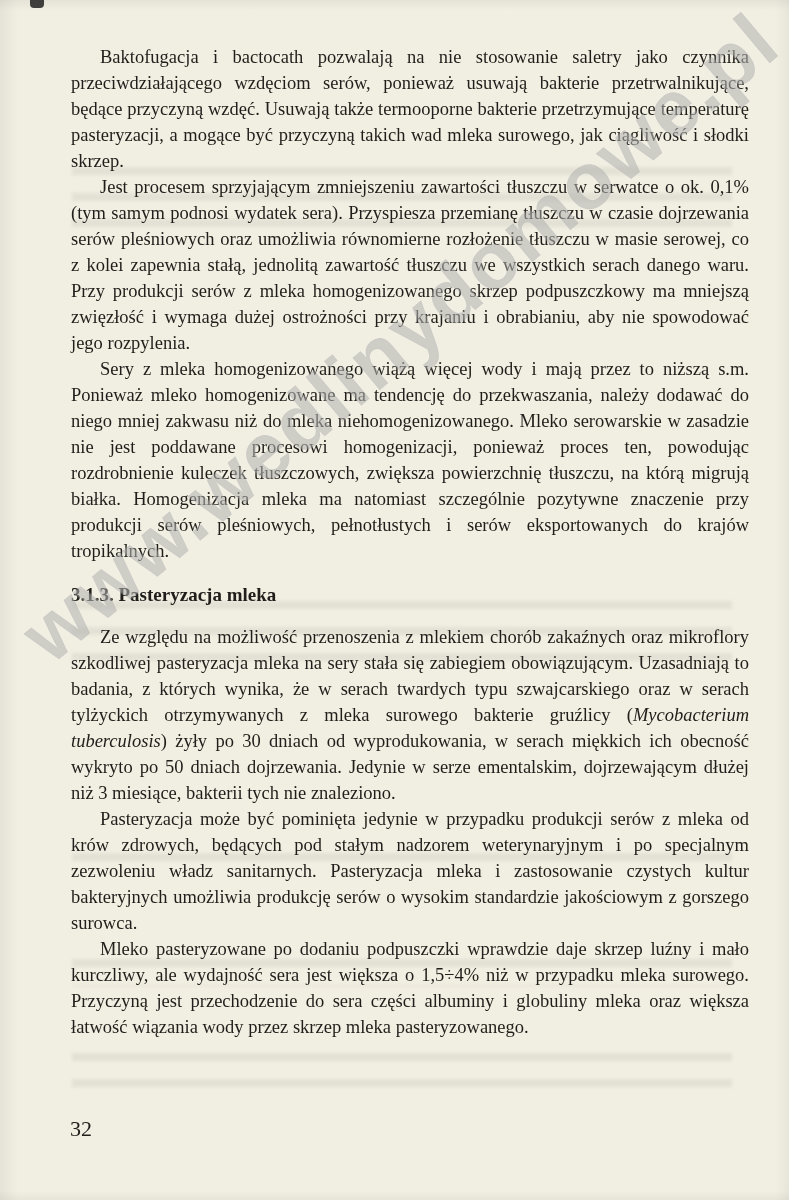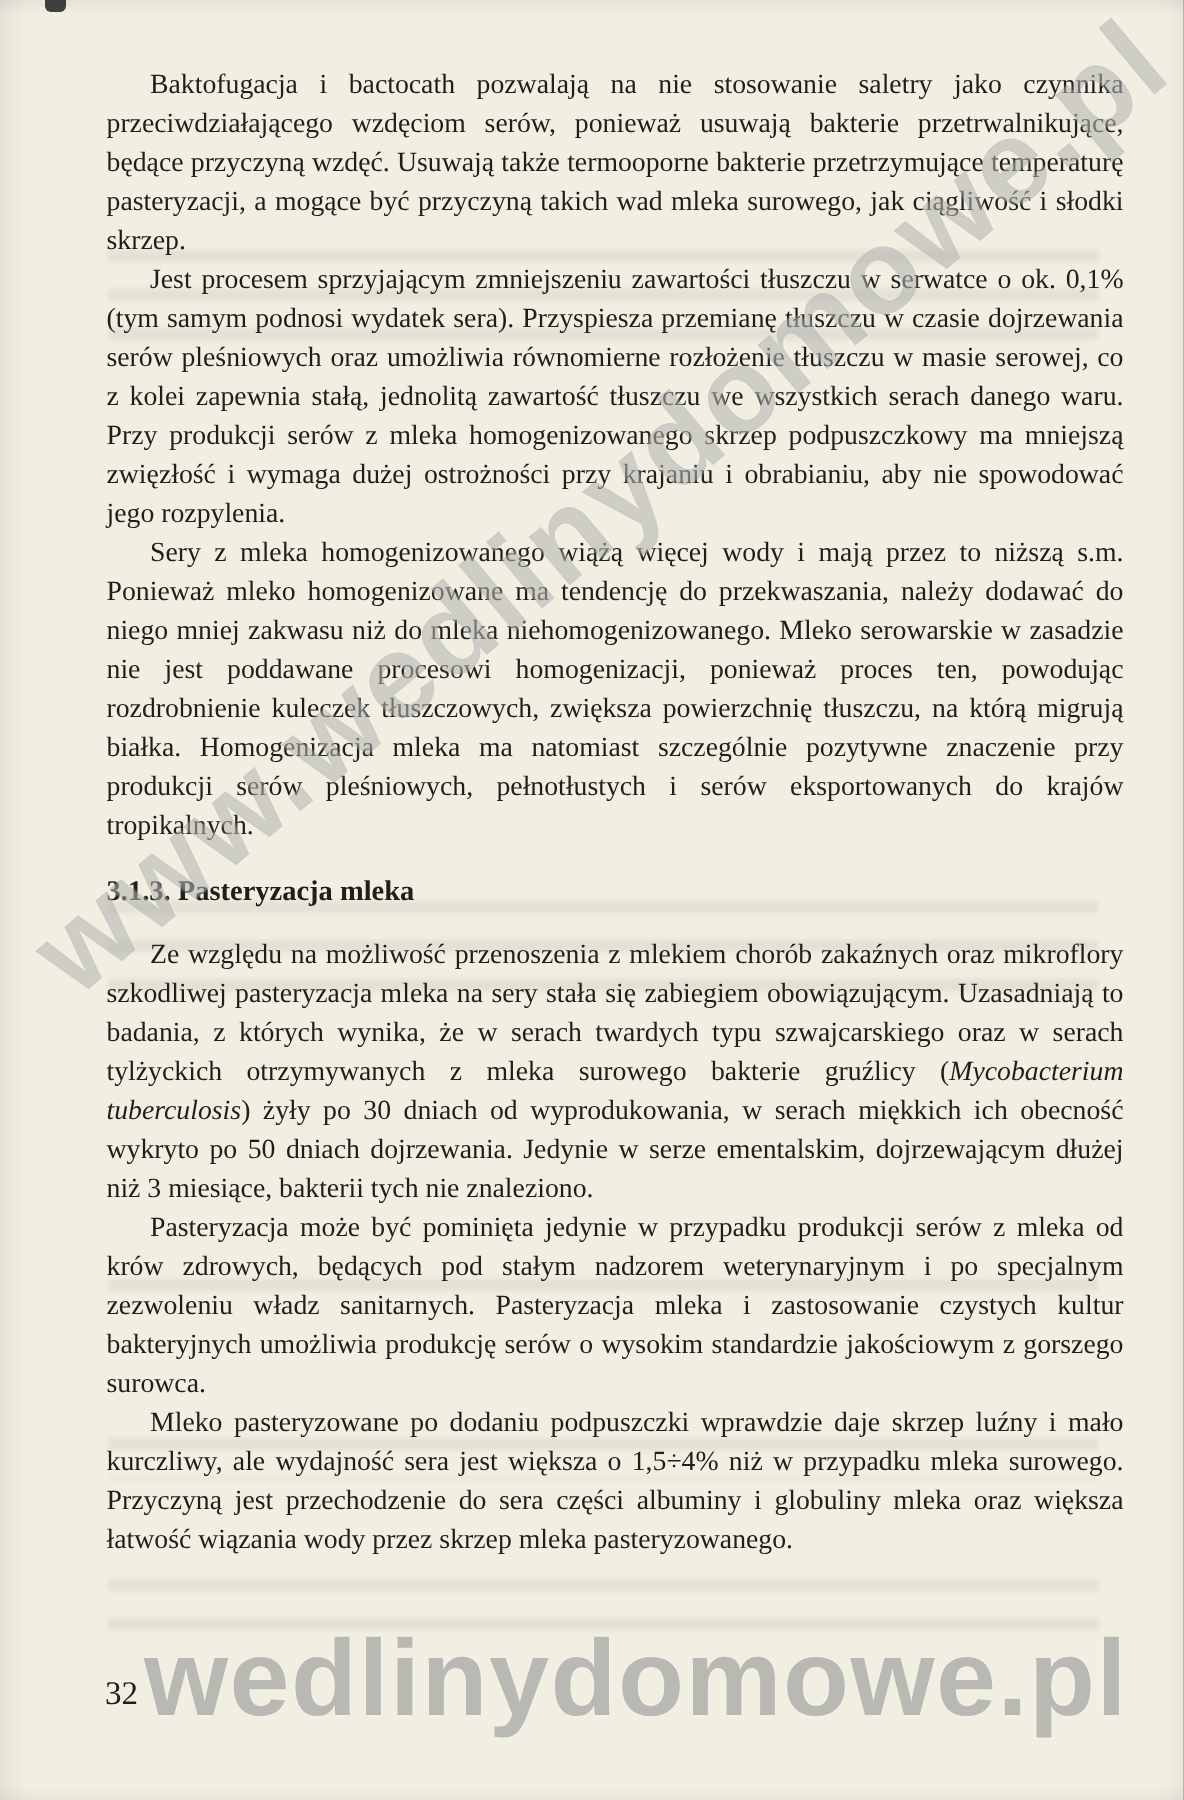--- a/index.html
+++ b/index.html
@@ -125,17 +125,16 @@
     <p class="para"><span>Ze względu na możliwość przenoszenia z mlekiem chorób zakaźnych oraz mikroflory szkodliwej pasteryzacja mleka na sery stała się zabiegiem obowiązującym. Uzasadniają to badania, z których wynika, że w serach twardych typu szwajcarskiego oraz w serach tylżyckich otrzymywanych z mleka surowego bakterie gruźlicy (</span><span class="species">Mycobacterium tuberculosis</span><span>) żyły po 30 dniach od wyprodukowania, w serach miękkich ich obecność wykryto po 50 dniach dojrzewania. Jedynie w serze ementalskim, dojrzewającym dłużej niż 3 miesiące, bakterii tych nie znaleziono.</span></p>
 
     <p class="para">Pasteryzacja może być pominięta jedynie w przypadku produkcji serów z mleka od krów zdrowych, będących pod stałym nadzorem weterynaryjnym i po specjalnym zezwoleniu władz sanitarnych. Pasteryzacja mleka i zastosowanie czystych kultur bakteryjnych umożliwia produkcję serów o wysokim standardzie jakościowym z gorszego surowca.</p>
 
     <p class="para">Mleko pasteryzowane po dodaniu podpuszczki wprawdzie daje skrzep luźny i mało kurczliwy, ale wydajność sera jest większa o 1,5÷4% niż w przypadku mleka surowego. Przyczyną jest przechodzenie do sera części albuminy i globuliny mleka oraz większa łatwość wiązania wody przez skrzep mleka pasteryzowanego.</p>
 
   </div>
 
   <div class="wm-diag">www.wedlinydomowe.pl</div>
 
-  <div class="wm-bottom">wedlinydomowe.pl</div>
 
   <div class="page-number">32</div>
 
 </div>
 
 </body></html>

